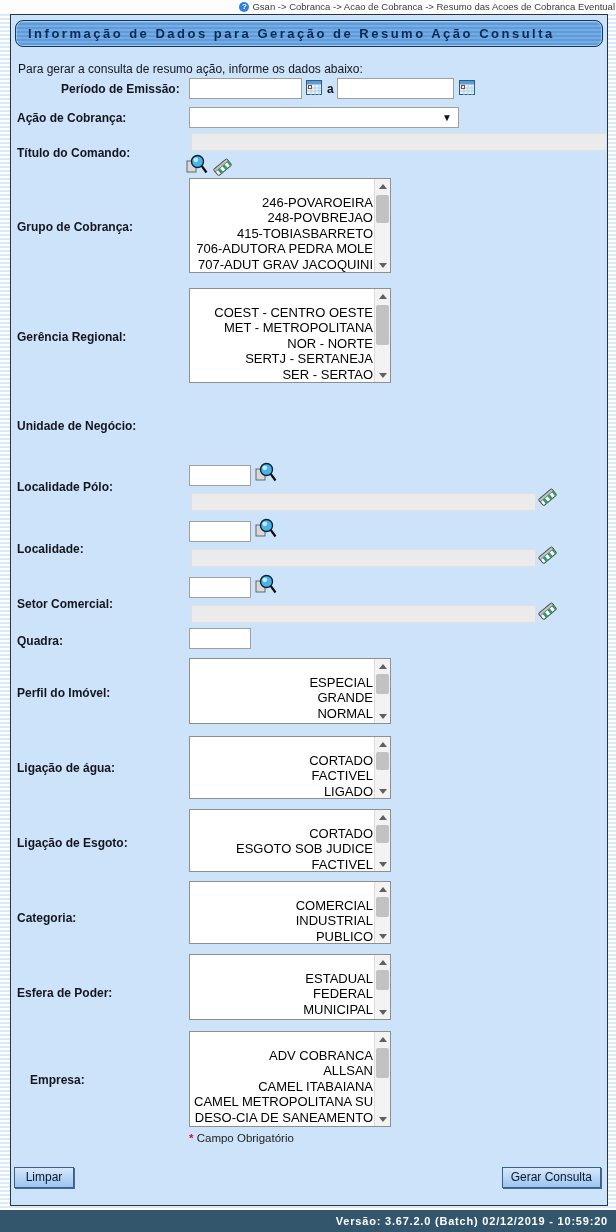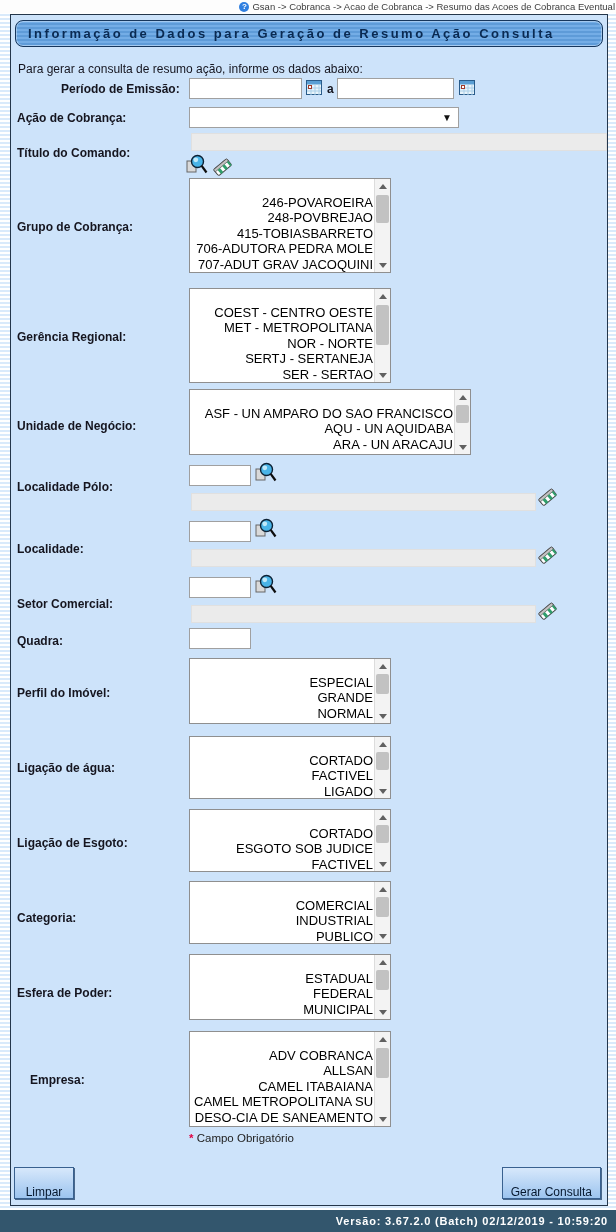--- a/index.html
+++ b/index.html
@@ -56,21 +56,21 @@
   .sb-up { top:0; } .sb-down { bottom:0; }
   .tri-up { width:0; height:0; border-left:4px solid transparent; border-right:4px solid transparent; border-bottom:5px solid #606060; }
   .tri-down { width:0; height:0; border-left:4px solid transparent; border-right:4px solid transparent; border-top:5px solid #606060; }
   .sb-thumb { position:absolute; left:1px; width:13px; background:#c2c2c2; border-radius:2px; }
   .ico { position:absolute; }
   .btn {
     position:absolute; height:21px;
     background:linear-gradient(180deg,#d7e8fb,#9cc4ef);
     border:1px solid #39618f; box-shadow:1px 1px 0 #49688c;
     font-family:"Liberation Sans",sans-serif; font-size:12px; color:#06182e;
-    text-align:center; line-height:19px; cursor:pointer; padding:15px 8px;
+    text-align:center; line-height:19px; cursor:pointer; padding:0 8px;
   }
   .required-note { position:absolute; font-size:11.5px; color:#222; }
   .required-note .star { color:#e00040; font-weight:bold; }
   .footer {
     position:absolute; left:0; top:1210px; width:616px; height:22px;
     background:#33566d; color:#fff; font-size:11px; font-weight:bold;
     letter-spacing:0.8px; display:flex; align-items:center; justify-content:flex-end;
     padding-right:8px; white-space:nowrap;
   }
 </style>
@@ -180,35 +180,20 @@
           <div class="tri-up"></div>
         </div>
         <div class="sb-thumb" style="top:16px; height:40px;"></div>
         <div class="sb-down">
           <div class="tri-down"></div>
         </div>
       </div>
   </div>
 
   <div class="lbl" style="left:6px; top:404px;">Unidade de Negócio:</div>
-  <div class="listbox" style="left:178px; top:374px; width:282px; height:66px;">
-    <div class="lb-item">&nbsp;</div>
-      <div class="lb-item">ASF - UN AMPARO DO SAO FRANCISCO</div>
-      <div class="lb-item">AQU - UN AQUIDABA</div>
-      <div class="lb-item">ARA - UN ARACAJU</div>
-      <div class="sb">
-        <div class="sb-up">
-          <div class="tri-up"></div>
-        </div>
-        <div class="sb-thumb" style="top:15px; height:18px;"></div>
-        <div class="sb-down">
-          <div class="tri-down"></div>
-        </div>
-      </div>
-  </div>
 
   <input class="txt" style="left: 178px; top: 450px; width: 62px;" value="">
   <svg class="ico" style="left:244px; top:447px;" width="22" height="21">
       <use href="#search-glyph"></use>
     </svg>
   <div class="lbl" style="left:6px; top:465px;">Localidade Pólo:</div>
   <div class="graybar" style="left:180px; top:478px; width:345px;"><span></span></div>
   <svg class="ico" style="left:527px; top:470px;" width="22" height="22">
       <use href="#eraser-glyph"></use>
     </svg>

